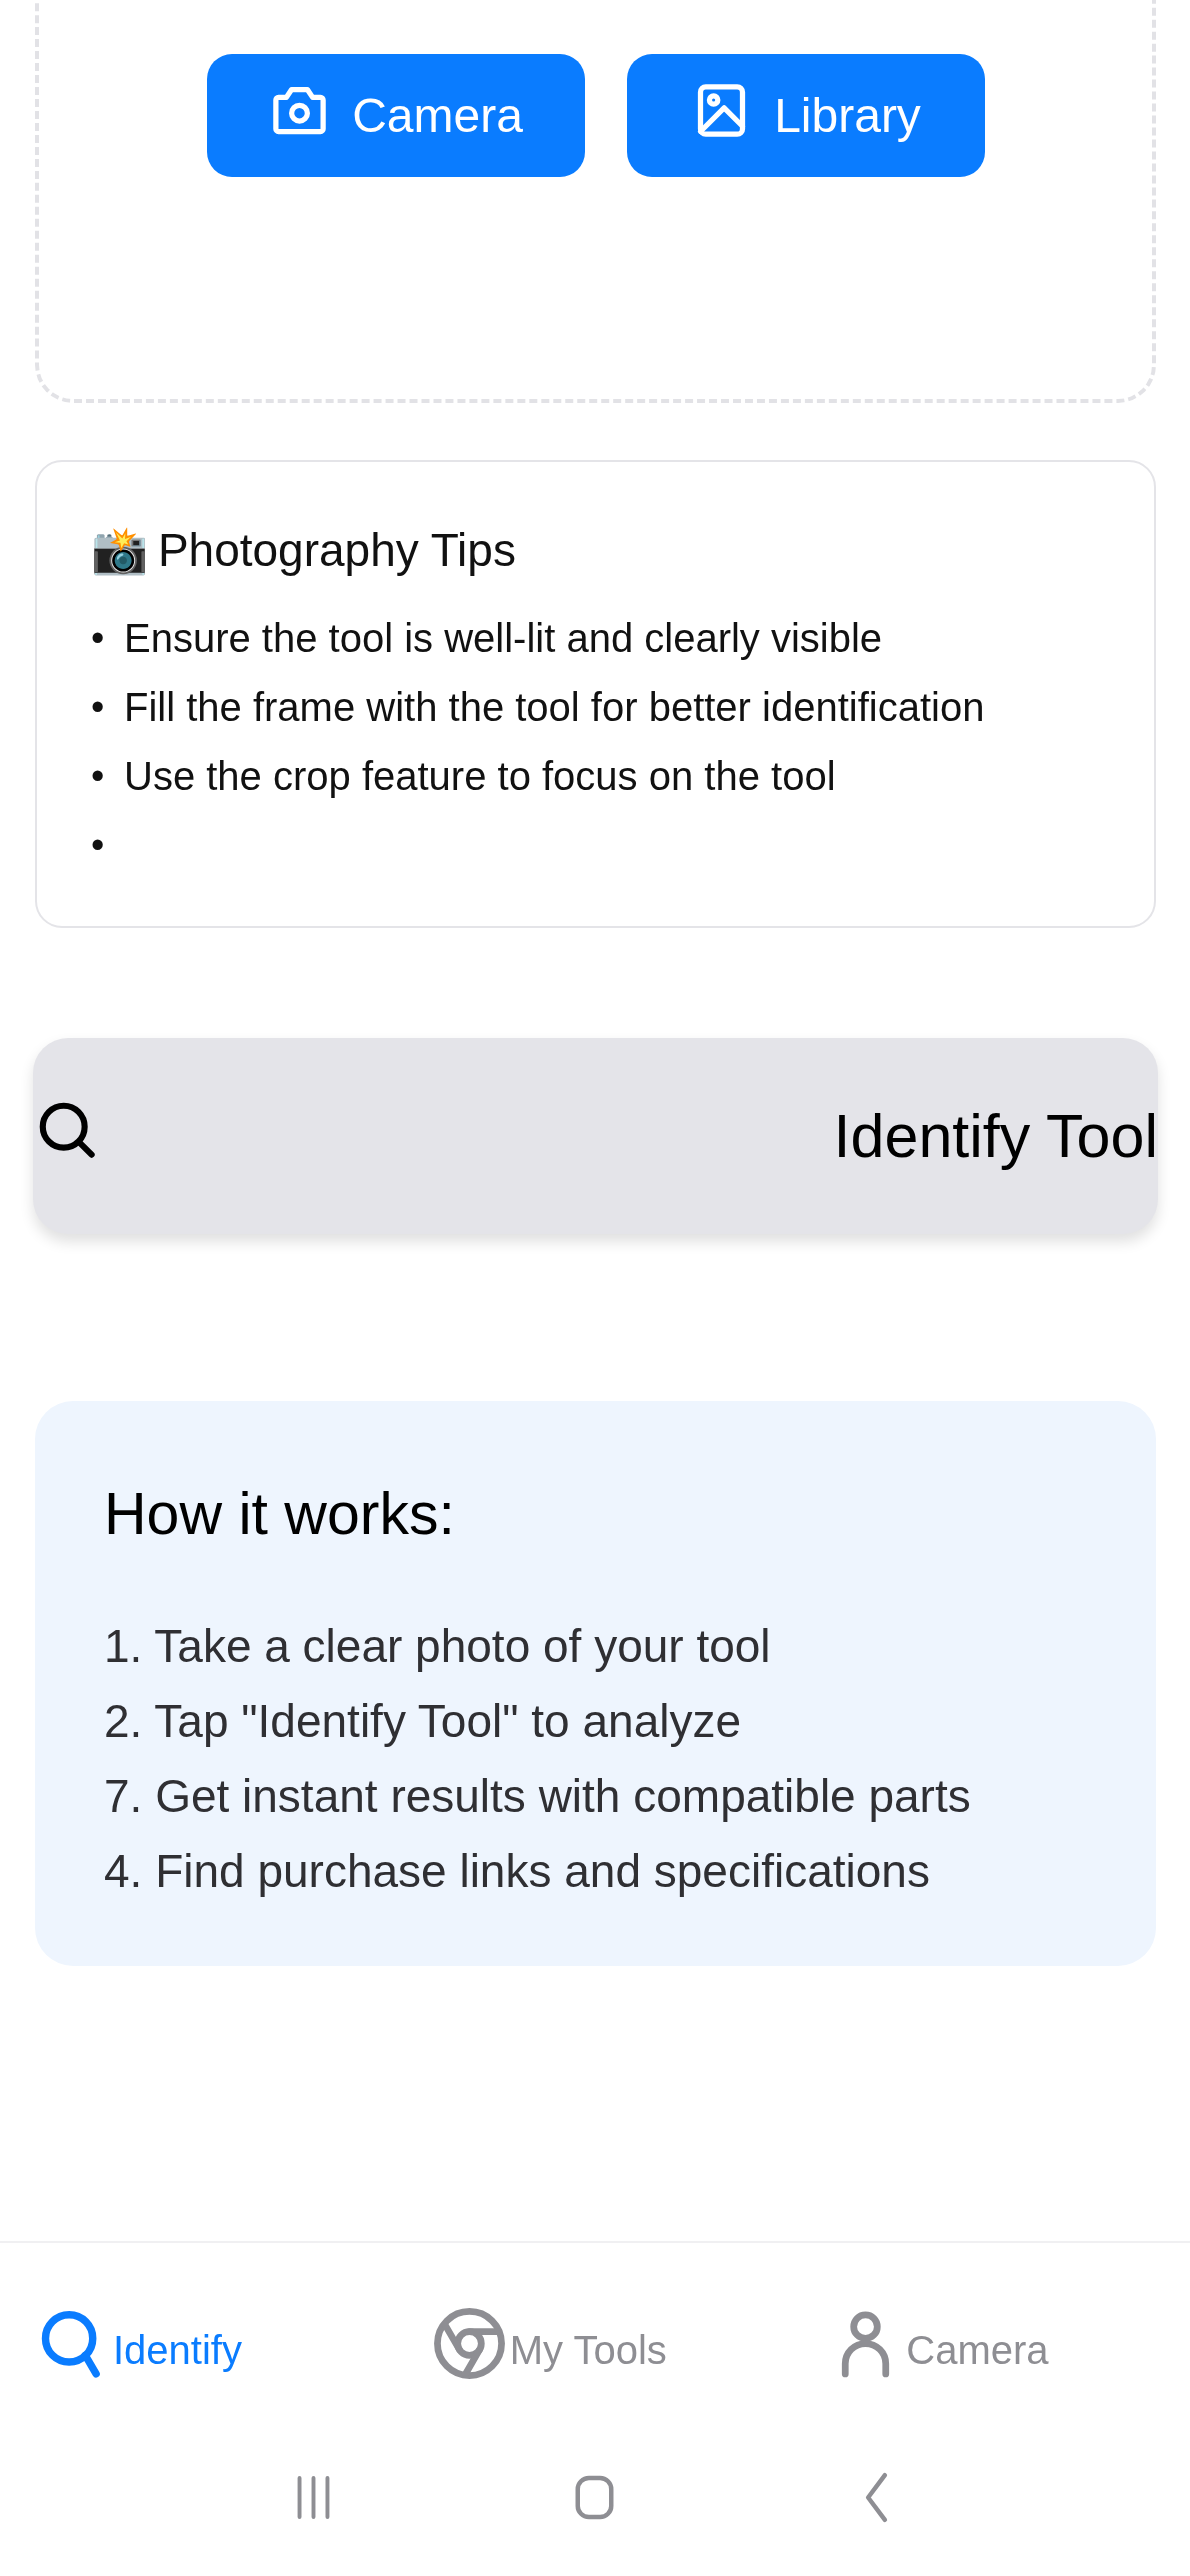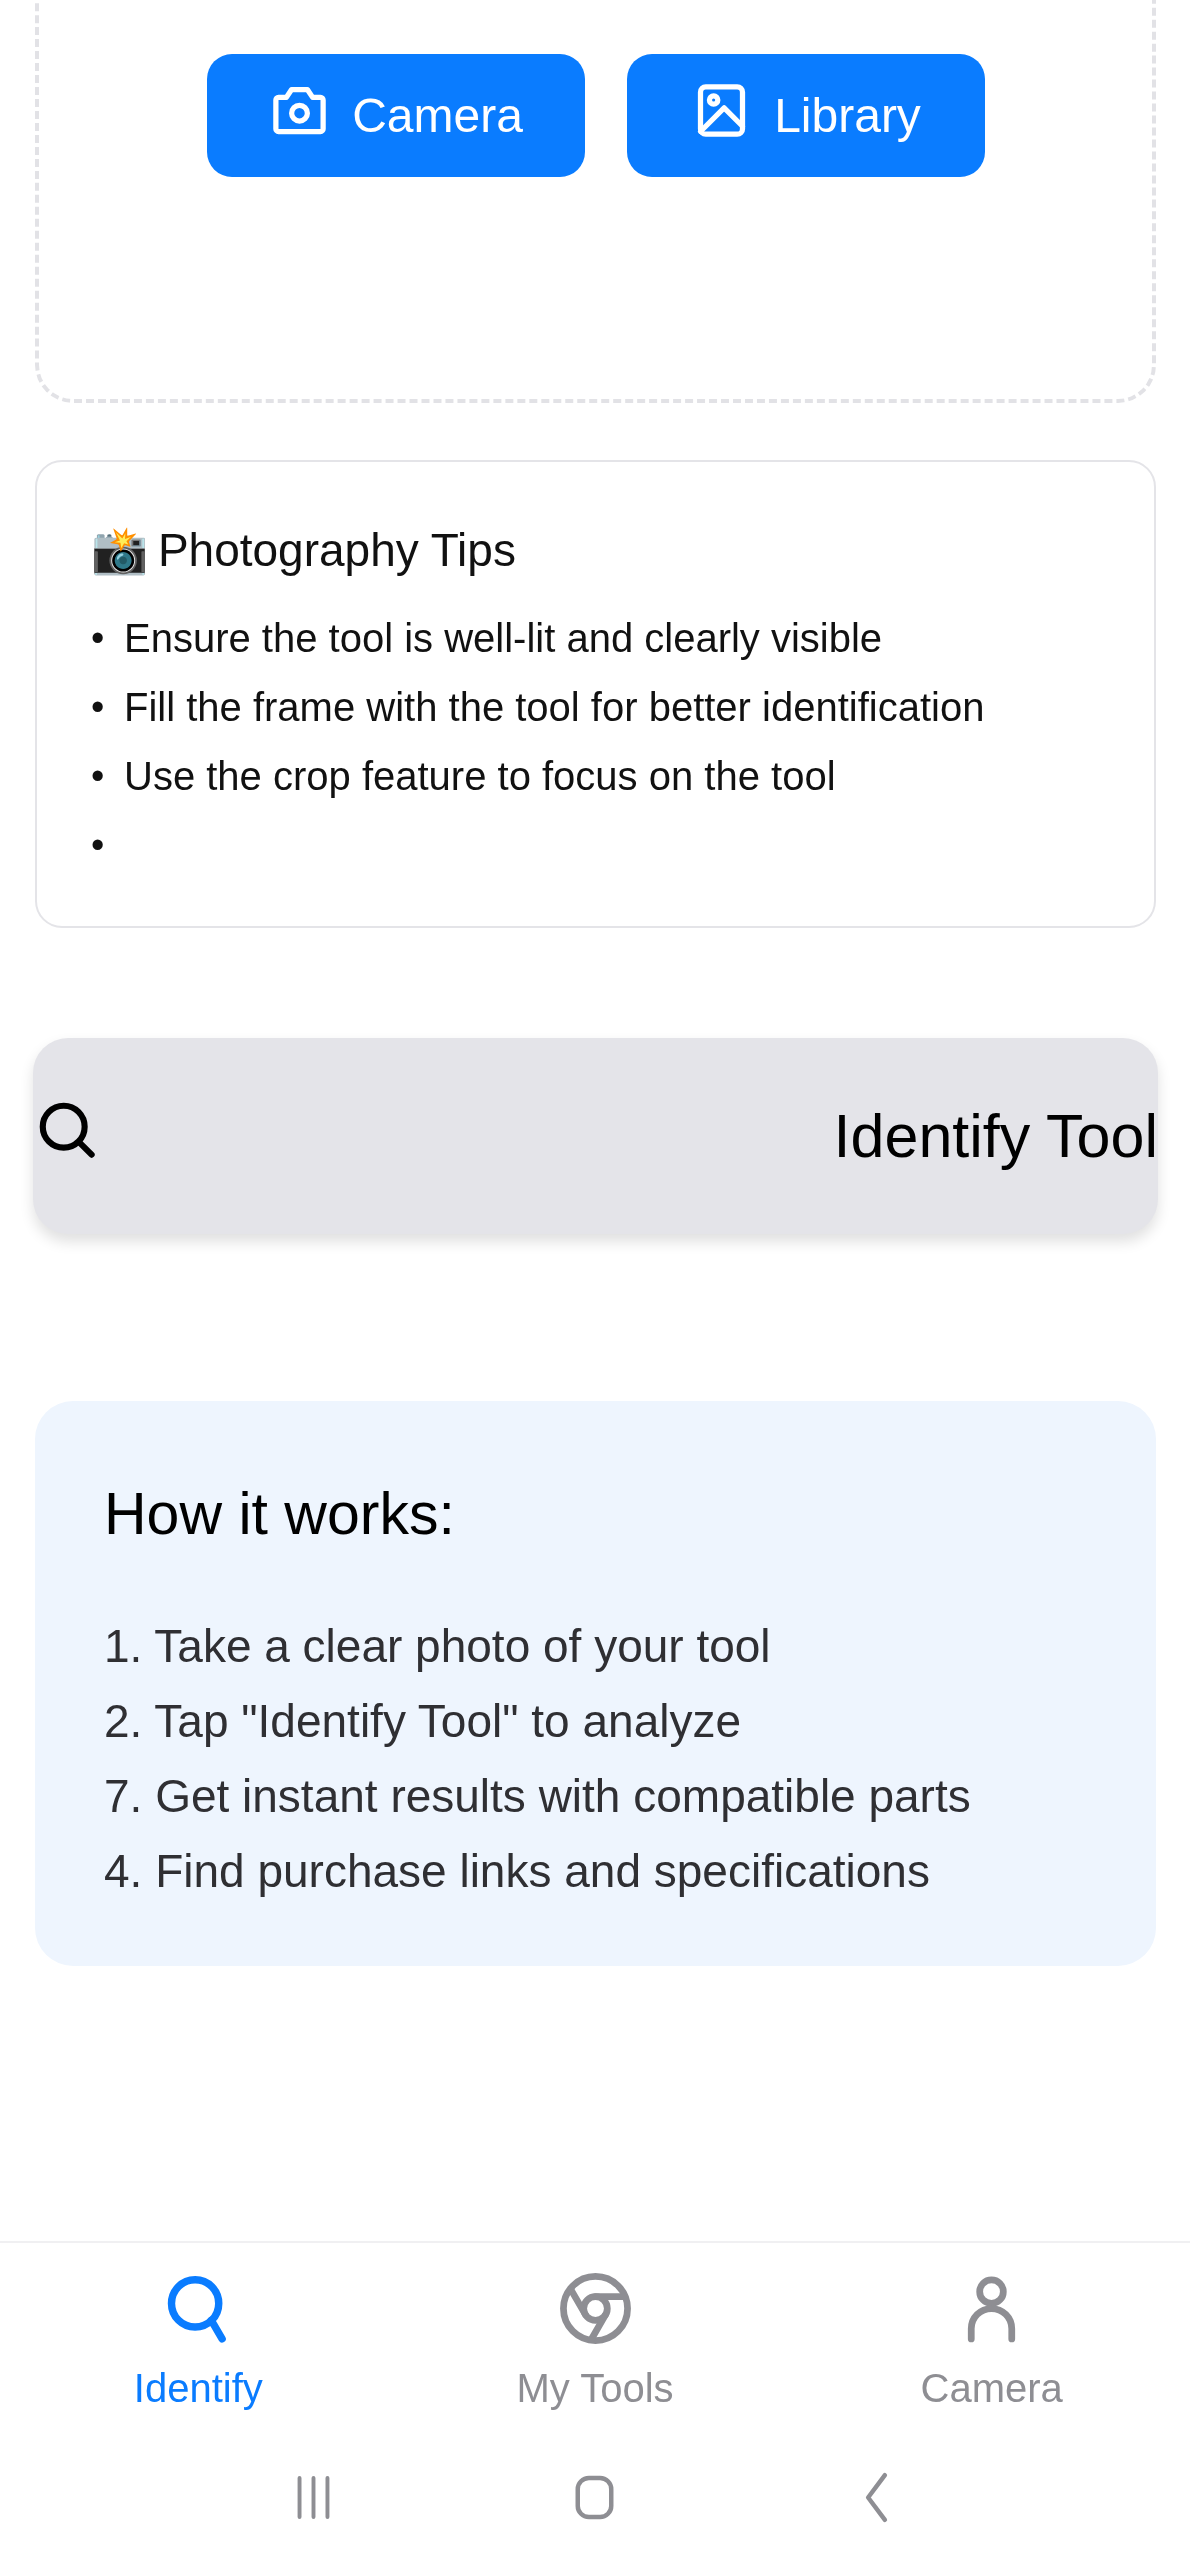--- a/index.html
+++ b/index.html
@@ -63,22 +63,22 @@
   .how-list { margin-top: 56px; list-style: none; }
   .how-list li { font-size: 46px; line-height: 75px; color: #2f2f33; }
 
   
   .tabbar {
     position: absolute; left: 0; top: 2241px; width: 1190px; height: 182px;
     border-top: 2.9px solid #f0f0f2; background: #ffffff;
     display: flex;
   }
   .tab {
-    flex: 1; display: flex; flex-direction: column; align-items: center;
-    padding-top: 25px; cursor: pointer;
+    flex: 1; display: flex; flex-direction: row; align-items: center;
+    padding-top: 25px; cursor: pointer; padding-left: 32px;
   }
   .tab svg { width: 81px; height: 81px; }
   .tab-label { margin-top: 9.6px; font-size: 40px; line-height: 50px; }
   .tab.active .tab-label { color: #0a7cff; }
   .tab.inactive .tab-label { color: #8e8e93; }
 
   
   .navbar {
     position: absolute; left: 0; top: 2423px; width: 1190px; height: 153px;
     background: #ffffff; display: flex; justify-content: space-around; align-items: flex-start;

